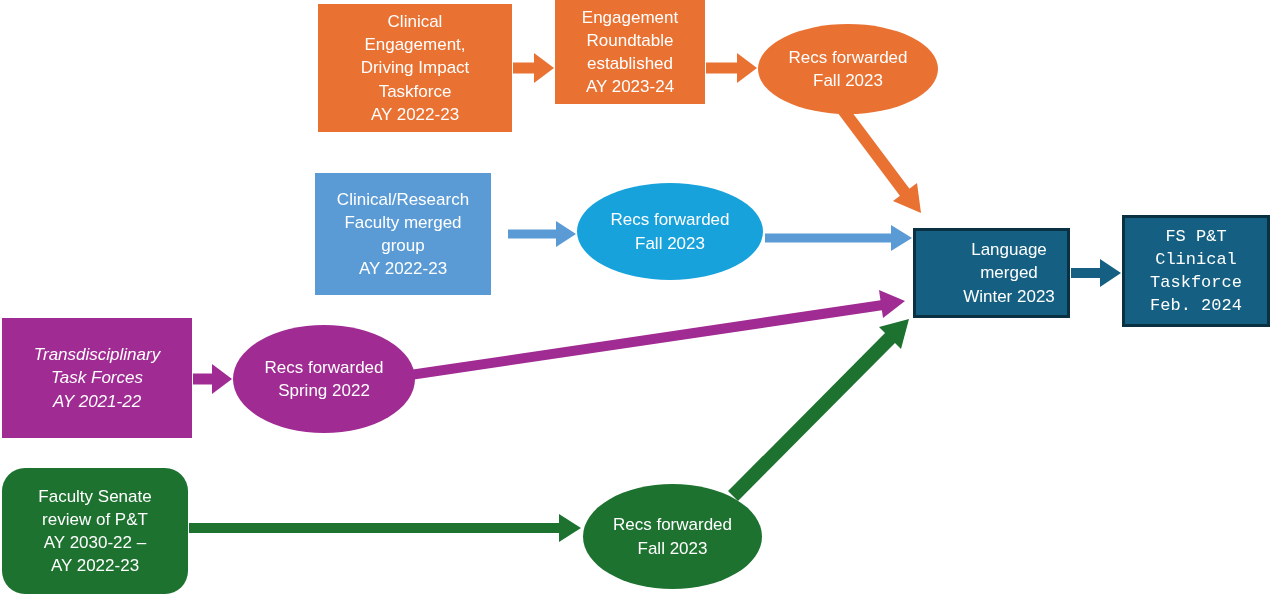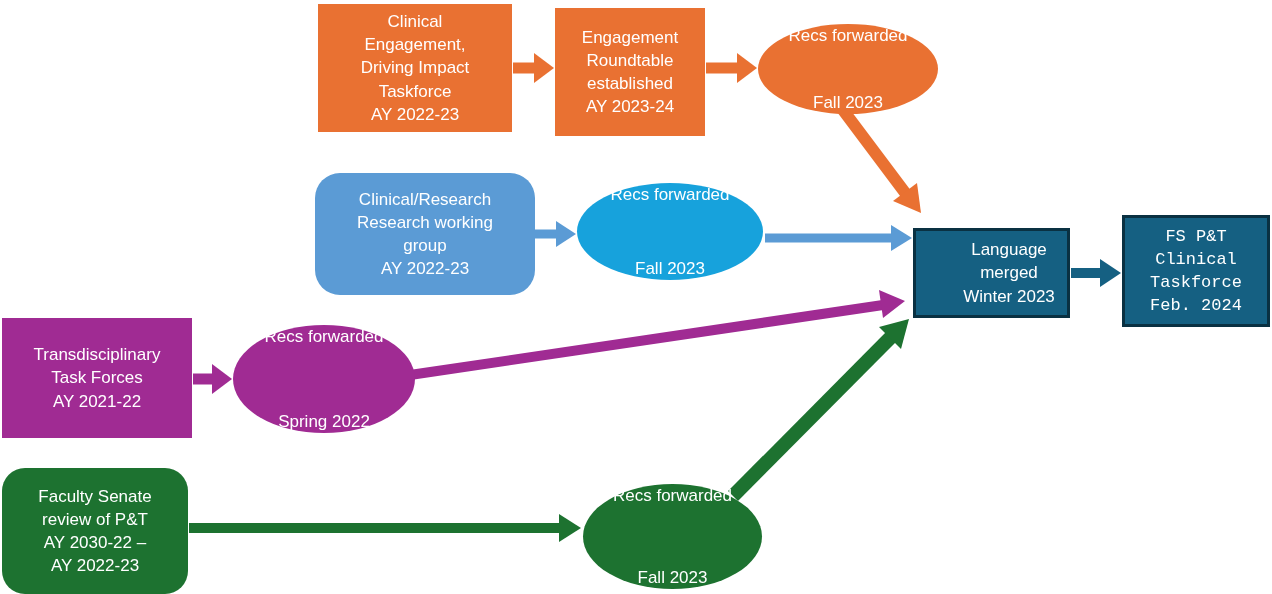--- a/index.html
+++ b/index.html
@@ -9,21 +9,21 @@
     font-family:"Liberation Sans",sans-serif;
   }
   svg.arrows{position:absolute;left:0;top:0;width:1272px;height:594px;}
   .node{
     position:absolute;display:flex;flex-direction:column;
     justify-content:center;align-items:center;text-align:center;
     color:var(--c-text,#fff);font-size:17px;line-height:1.36;
     box-sizing:border-box;
   }
   .node span{display:block;white-space:nowrap;}
-  .ellipse{border-radius:50%;justify-content:space-between;}
+  .ellipse{border-radius:50%;}
   .fill-orange{background:var(--c-orange);}
   .fill-blue{background:var(--c-blue);}
   .fill-cyan{background:var(--c-cyan);}
   .fill-magenta{background:var(--c-magenta);}
   .fill-green{background:var(--c-green);}
   .fill-teal{background:var(--c-teal);border:3px solid var(--c-teal_border);}
   g.a-orange line{stroke:var(--c-orange);}  g.a-orange polygon{fill:var(--c-orange);}
   g.a-blue line{stroke:var(--c-blue);}      g.a-blue polygon{fill:var(--c-blue);}
   g.a-magenta line{stroke:var(--c-magenta);}g.a-magenta polygon{fill:var(--c-magenta);}
   g.a-green line{stroke:var(--c-green);}    g.a-green polygon{fill:var(--c-green);}
@@ -88,45 +88,45 @@
   </svg>
 
   <div class="node fill-orange" style="left:318px;top:4px;width:194px;height:128px;">
     <span>Clinical</span>
     <span>Engagement,</span>
     <span>Driving Impact</span>
     <span>Taskforce</span>
     <span>AY 2022-23</span>
   </div>
 
-  <div class="node fill-orange" style="left:555px;top:8px;width:150px;height:128px;">
+  <div class="node fill-orange" style="left:555px;top:0;width:150px;height:104px;">
     <span>Engagement</span>
     <span>Roundtable</span>
     <span>established</span>
     <span>AY 2023-24</span>
   </div>
 
   <div class="node ellipse fill-orange" style="left:758px;top:24px;width:180px;height:90px;">
     <span>Recs forwarded</span>
     <span>Fall 2023</span>
   </div>
 
-  <div class="node fill-blue" style="left:315px;top:173px;width:220px;height:122px;border-radius:25px;">
+  <div class="node fill-blue" style="left:315px;top:173px;width:176px;height:122px;">
     <span>Clinical/Research</span>
-    <span>Research working</span>
+    <span>Faculty merged</span>
     <span>group</span>
     <span>AY 2022-23</span>
   </div>
 
   <div class="node ellipse fill-cyan" style="left:577px;top:183px;width:186px;height:97px;">
     <span>Recs forwarded</span>
     <span>Fall 2023</span>
   </div>
 
-  <div class="node fill-magenta" style="left:2px;top:318px;width:190px;height:120px;">
+  <div class="node fill-magenta" style="left:2px;top:318px;width:190px;height:120px;font-style:italic;">
     <span>Transdisciplinary</span>
     <span>Task Forces</span>
     <span>AY 2021-22</span>
   </div>
 
   <div class="node ellipse fill-magenta" style="left:233px;top:325px;width:182px;height:108px;">
     <span>Recs forwarded</span>
     <span>Spring 2022</span>
   </div>
 

